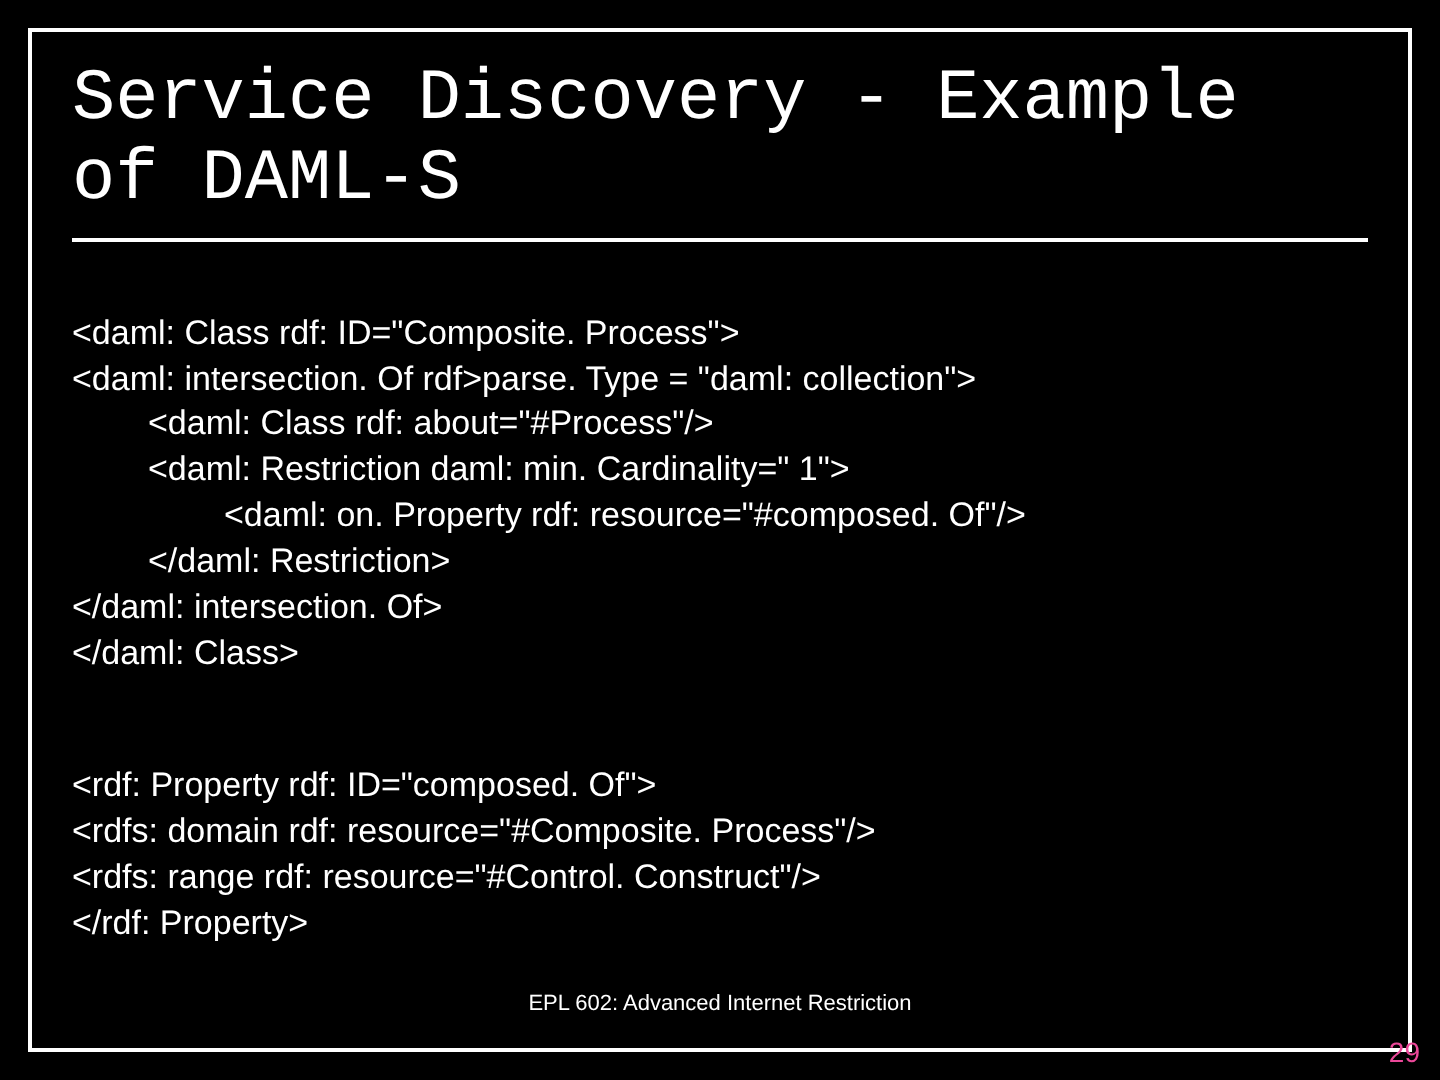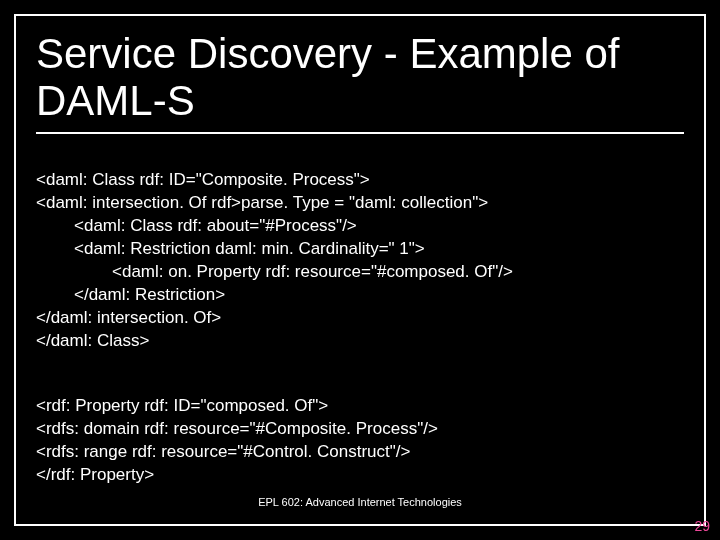--- a/index.html
+++ b/index.html
@@ -14,23 +14,23 @@
   .outer-frame {
     position: absolute;
     top: 14px;
     left: 14px;
     right: 14px;
     bottom: 14px;
     border: 2px solid #fff;
     padding: 14px 20px 0 20px;
   }
   .title {
-    font-family: Liberation Sans, sans-serif;
+    font-family: Liberation Mono, monospace;
     color: #fff;
-    font-size: 42px;
+    font-size: 36px;
     line-height: 1.12;
     margin-bottom: 8px;
   }
   .rule {
     border: none;
     border-top: 2px solid #fff;
     margin-bottom: 12px;
   }
   .code-block {
     color: #fff;
@@ -78,16 +78,16 @@
 <span>&lt;/daml: Class&gt;</span></div>
 
   <div class="code-gap"></div>
 
   <div class="code-block">
 <span>&lt;rdf: Property rdf: ID="composed. Of"&gt;</span>
 <span>&lt;rdfs: domain rdf: resource="#Composite. Process"/&gt;</span>
 <span>&lt;rdfs: range rdf: resource="#Control. Construct"/&gt;</span>
 <span>&lt;/rdf: Property&gt;</span></div>
 
-  <div class="footer">EPL 602: Advanced Internet Technologies</div>
+  <div class="footer">EPL 602: Advanced Internet Restriction</div>
 </div>
 
 <div class="pagenum">29</div>
 
 </body></html>

